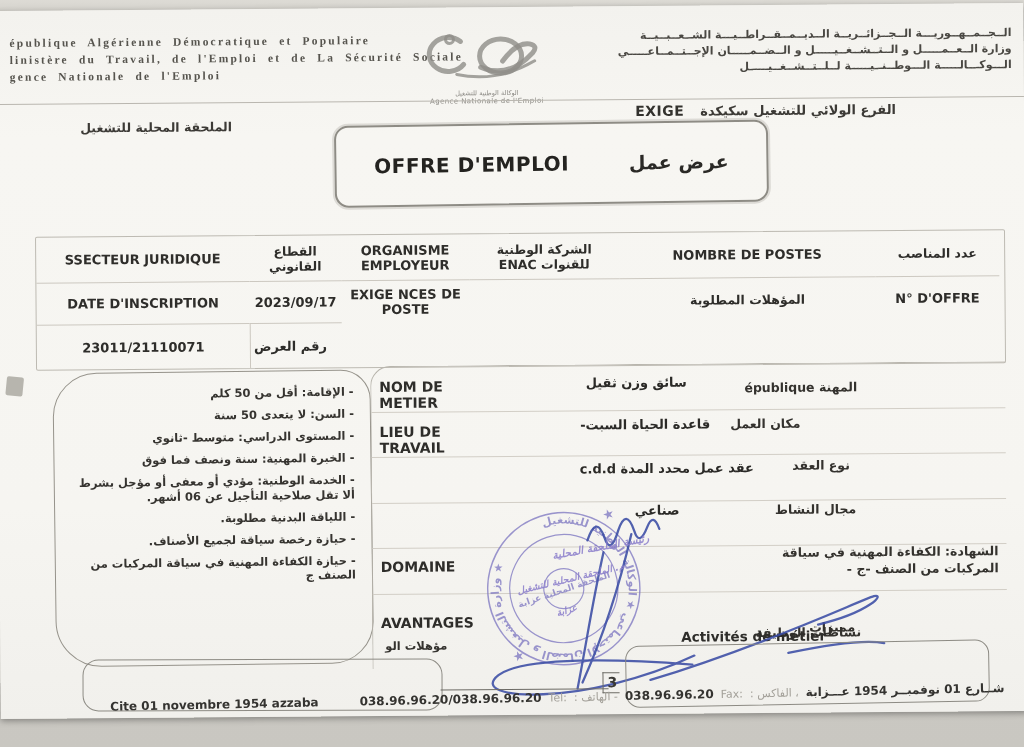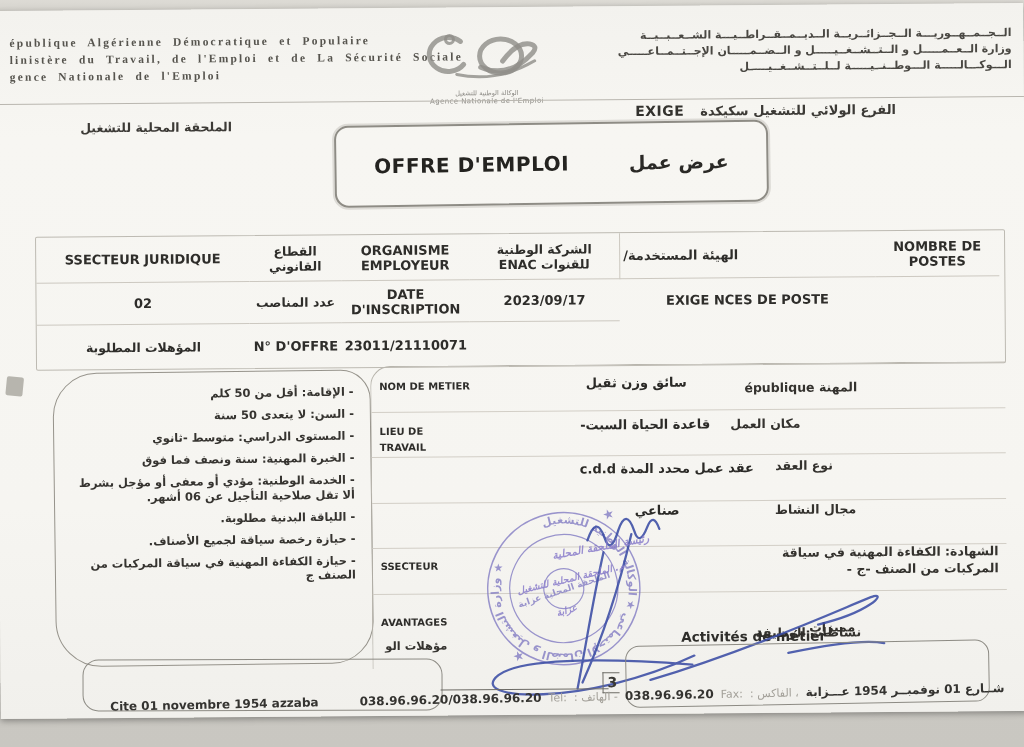--- a/index.html
+++ b/index.html
@@ -41,21 +41,21 @@
     padding-right:8px;direction:rtl;text-align:right;}
   
   .req-box{left:55px;top:362px;width:318px;height:294px;border:1.6px solid #96938b;
     border-radius:44px 30px 42px 46px;padding:14px 16px 6px 10px;box-sizing:border-box;
     direction:rtl;text-align:right;transform:rotate(-.3deg);}
   .req-item{font-size:11.5px;font-weight:bold;color:#363430;line-height:14.5px;margin-bottom:7.5px;}
   
   .details{left:372px;top:358px;width:634px;height:302px;
     border-left:1px solid #b8b5ad;border-top:1px solid #b8b5ad;border-radius:20px 0 0 0;}
   .dline{position:absolute;left:0;right:0;border-top:1px solid #d2cec6;height:0;}
-  .fr-lbl{position:absolute;font-size:10px;font-weight:bold;color:#2e2d2a;line-height:16px;}
+  .fr-lbl{position:absolute;font-size:14px;font-weight:bold;color:#2e2d2a;line-height:16px;}
   .ar-lbl{position:absolute;font-size:12.5px;font-weight:bold;color:#34322e;direction:rtl;text-align:right;}
   .val{position:absolute;font-size:13px;font-weight:bold;color:#2b2a27;direction:rtl;text-align:center;}
   
   .ink{left:436px;top:486px;}
   .hand{position:absolute;font-size:10.5px;font-weight:bold;color:#8a7dcb;direction:rtl;
     font-style:italic;opacity:.85;white-space:nowrap;}
   
   .box-bl{left:82px;top:650px;width:358px;height:50px;border:1.6px solid #8d8b84;
     border-radius:16px;transform:rotate(.3deg);}
   .box-br{left:625px;top:638px;width:362px;height:60px;border:1.6px solid #8d8b84;
@@ -114,33 +114,32 @@
   <div class="abs title-box">
     <span class="title-fr">OFFRE D'EMPLOI</span>
     <span class="title-ar">عرض عمل</span>
   </div>
 
   <div class="abs info-table">
     <div class="cell">SSECTEUR JURIDIQUE</div>
     <div class="cell ar">القطاع القانوني</div>
     <div class="cell">ORGANISME EMPLOYEUR</div>
     <div class="cell ar">الشركة الوطنية للقنوات ENAC</div>
-    <div class="cell lbl-right">الهيئة المستخدمة/</div>
 
     <div class="cell">NOMBRE DE POSTES</div>
-    <div class="cell">02</div>
     <div class="cell ar">عدد المناصب</div>
     <div class="cell">DATE D'INSCRIPTION</div>
     <div class="cell">2023/09/17</div>
 
     <div class="cell" style="border-bottom:none">EXIGE NCES DE POSTE</div>
     <div class="cell" style="border-bottom:none"></div>
     <div class="cell ar" style="border-bottom:none">المؤهلات المطلوبة</div>
     <div class="cell" style="border-bottom:none">N° D'OFFRE</div>
     <div class="cell" style="border-bottom:none">23011/21110071</div>
+    <div class="cell lbl-right" style="border-bottom:none">رقم العرض</div>
   </div>
 
   <div class="abs artifact"></div>
 
   <div class="abs req-box">
     <div class="req-item">- الإقامة: أقل من 50 كلم</div>
     <div class="req-item">- السن: لا يتعدى 50 سنة</div>
     <div class="req-item">- المستوى الدراسي: متوسط -ثانوي</div>
     <div class="req-item">- الخبرة المهنية: سنة ونصف فما فوق</div>
     <div class="req-item">- الخدمة الوطنية: مؤدي أو معفى أو مؤجل بشرط ألا تقل صلاحية التأجيل عن 06 أشهر.</div>
@@ -151,34 +150,34 @@
 
   <div class="abs details">
     <div class="dline" style="top:45px"></div>
     <div class="dline" style="top:90px"></div>
     <div class="dline" style="top:136px"></div>
     <div class="dline" style="top:181px"></div>
     <div class="dline" style="top:227px"></div>
 
     <div class="fr-lbl" style="left:8px;top:12px;width:92px">NOM DE METIER</div>
     <div class="fr-lbl" style="left:8px;top:57px;width:92px">LIEU DE TRAVAIL</div>
-    <div class="fr-lbl" style="left:8px;top:192px">SSECTEUR</div>
+    <div class="fr-lbl" style="left:8px;top:192px">DOMAINE</div>
     <div class="fr-lbl" style="left:8px;top:248px">AVANTAGES</div>
     <div class="ar-lbl" style="left:12px;top:272px;font-size:11.5px">مؤهلات الو</div>
 
     <div class="val" style="left:180px;top:10px;width:170px">سائق وزن ثقيل</div>
     <div class="ar-lbl" style="right:148px;top:16px">المهنة épublique</div>
 
     <div class="abs" style="right:205px;top:52px;display:flex;direction:rtl;gap:20px">
       <span class="ar-lbl" style="position:static">مكان العمل</span>
       <span class="val" style="position:static">قاعدة الحياة السبت-</span>
     </div>
 
     <div class="val" style="left:200px;top:96px;width:190px">عقد عمل محدد المدة c.d.d</div>
-    <div class="ar-lbl" style="right:173px;top:94px">نوع العقد</div>
+    <div class="ar-lbl" style="right:156px;top:94px">نوع العقد</div>
 
     <div class="val" style="left:240px;top:138px;width:90px">صناعي</div>
     <div class="ar-lbl" style="right:150px;top:138px">مجال النشاط</div>
 
     <div class="ar-lbl" style="right:8px;top:180px;width:246px;line-height:17px">الشهادة: الكفاءة المهنية في سياقة المركبات من الصنف -ج -</div>
 
     <div class="ar-lbl" style="right:152px;top:256px">مميزات</div>
     <div class="ar-lbl" style="right:146px;top:261px">نشاطات الوظيفة</div>
     <div class="fr-lbl" style="left:308px;top:264px;font-size:13.5px">Activités de métier</div>
   </div>

